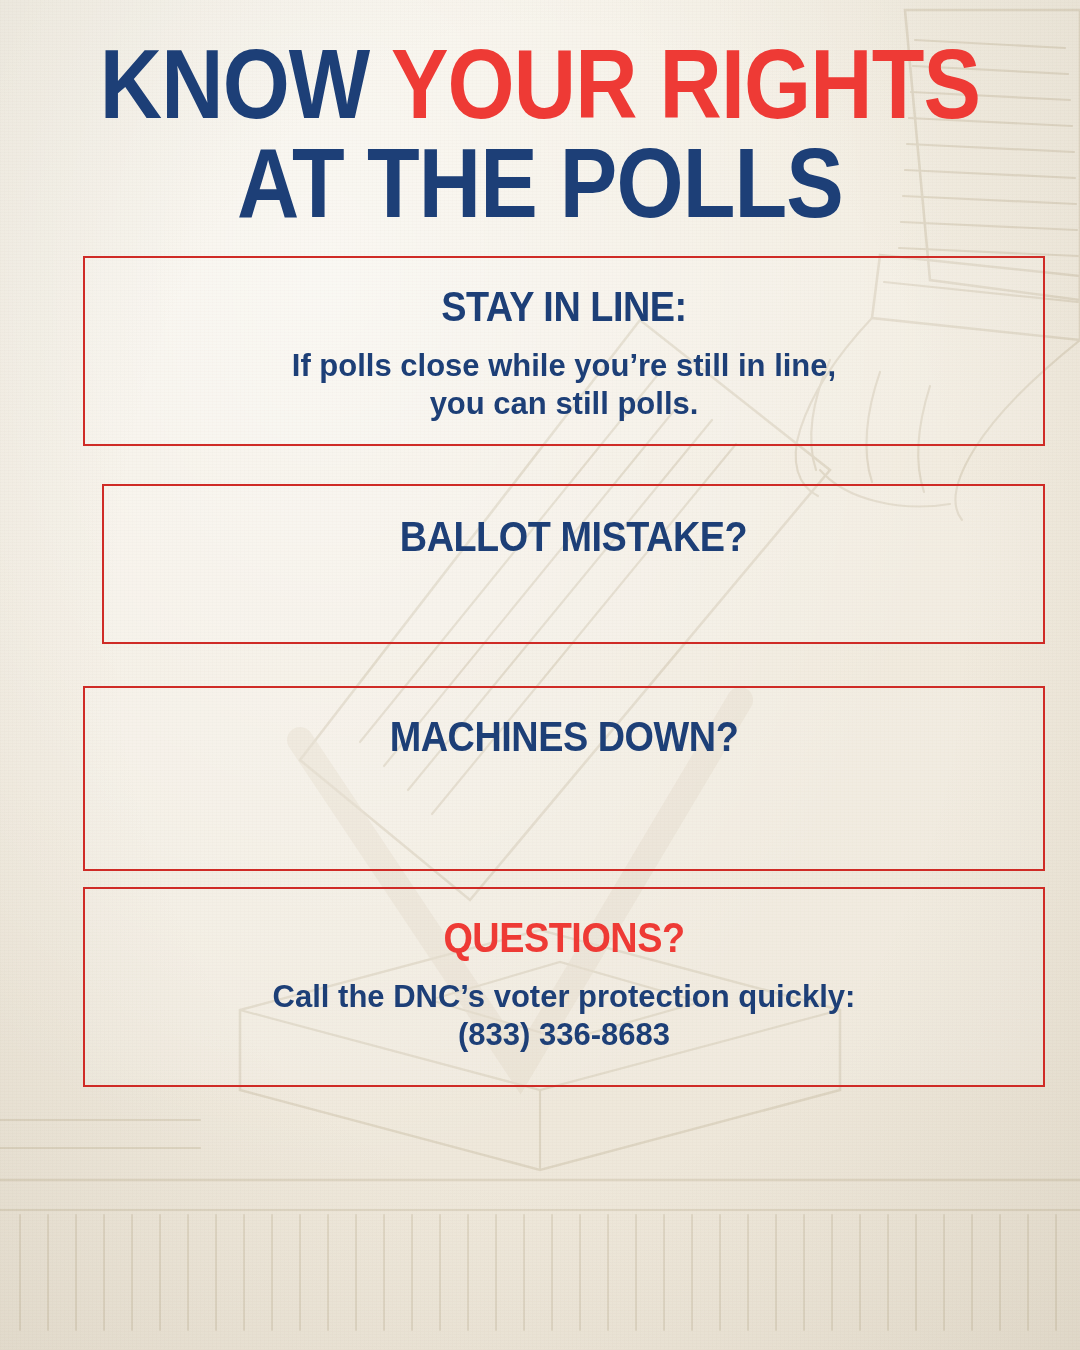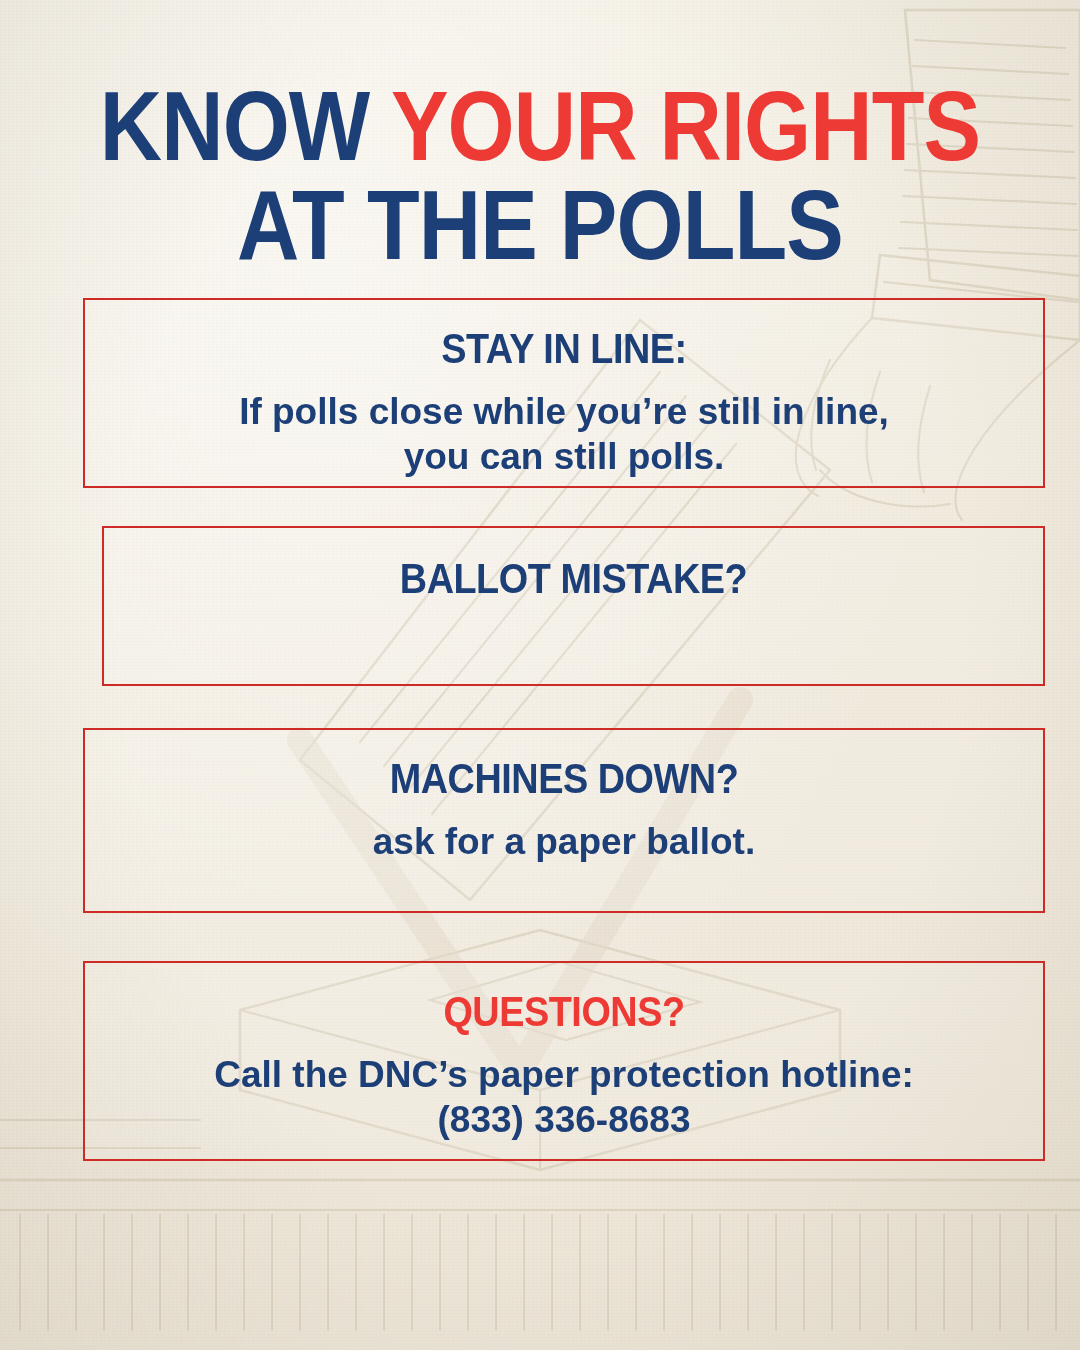--- a/index.html
+++ b/index.html
@@ -47,24 +47,23 @@
 
   .content {
     position: relative;
     z-index: 5;
     width: 100%;
     height: 100%;
   }
 
   
   .headline {
-    padding-top: 48px;
+    padding-top: 38px;
     text-align: center;
     line-height: 0.95;
-    margin-top: 32px;
   }
   .headline .line {
     display: block;
     font-family: "Liberation Sans", sans-serif;
     font-weight: bold;
     font-style: normal;
     letter-spacing: -1px;
     text-transform: uppercase;
     transform: scaleX(0.88);
     transform-origin: center;
@@ -94,34 +93,34 @@
     letter-spacing: -0.5px;
     text-transform: uppercase;
     color: #1d3f77;
     transform: scaleX(0.9);
     transform-origin: center;
     margin: 0 0 18px 0;
     line-height: 1.02;
   }
   .card-title.red { color: #ee3a35; }
   .card-body {
-    font-size: 37px;
+    font-size: 31px;
     font-weight: bold;
     color: #1d3f77;
     line-height: 1.22;
     margin: 0;
   }
   .card-body .sub {
     display: block;
   }
 
   
   .card-1 { height: 190px; padding-top: 28px; }
   .card-2 { height: 160px; padding-top: 30px; margin-bottom: 42px; margin-left: 19px; }
-  .card-3 { height: 185px; padding-top: 28px; margin-bottom: 48px; }
+  .card-3 { height: 185px; padding-top: 28px; margin-bottom: 16px; }
   .card-4 { height: 200px; padding-top: 28px; margin-bottom: 0; }
 </style>
 </head>
 <body>
 
 <div class="poster">
 
   <svg class="bg-art" viewBox="0 0 1080 1350" preserveAspectRatio="xMidYMid slice" aria-hidden="true">
     <g fill="none" stroke="#b9ab8d" stroke-width="2.2" stroke-linecap="round">
 
@@ -227,27 +226,26 @@
         </div>
       </div>
 
       <div class="card card-2">
         <div class="card-title">BALLOT MISTAKE?</div>
       </div>
 
       <div class="card card-3">
         <div class="card-title">MACHINES DOWN?</div>
         <div class="card-body">
-          <span class="sub">ask for a paper ballot.</span>
         </div>
       </div>
 
       <div class="card card-4">
         <div class="card-title red">QUESTIONS?</div>
         <div class="card-body">
-          <span class="sub">Call the DNC’s paper protection hotline:</span>
+          <span class="sub">Call the DNC’s voter protection quickly:</span>
           <span class="sub">(833) 336-8683</span>
         </div>
       </div>
 
     </div>
   </div>
 </div>
 
 </body></html>

